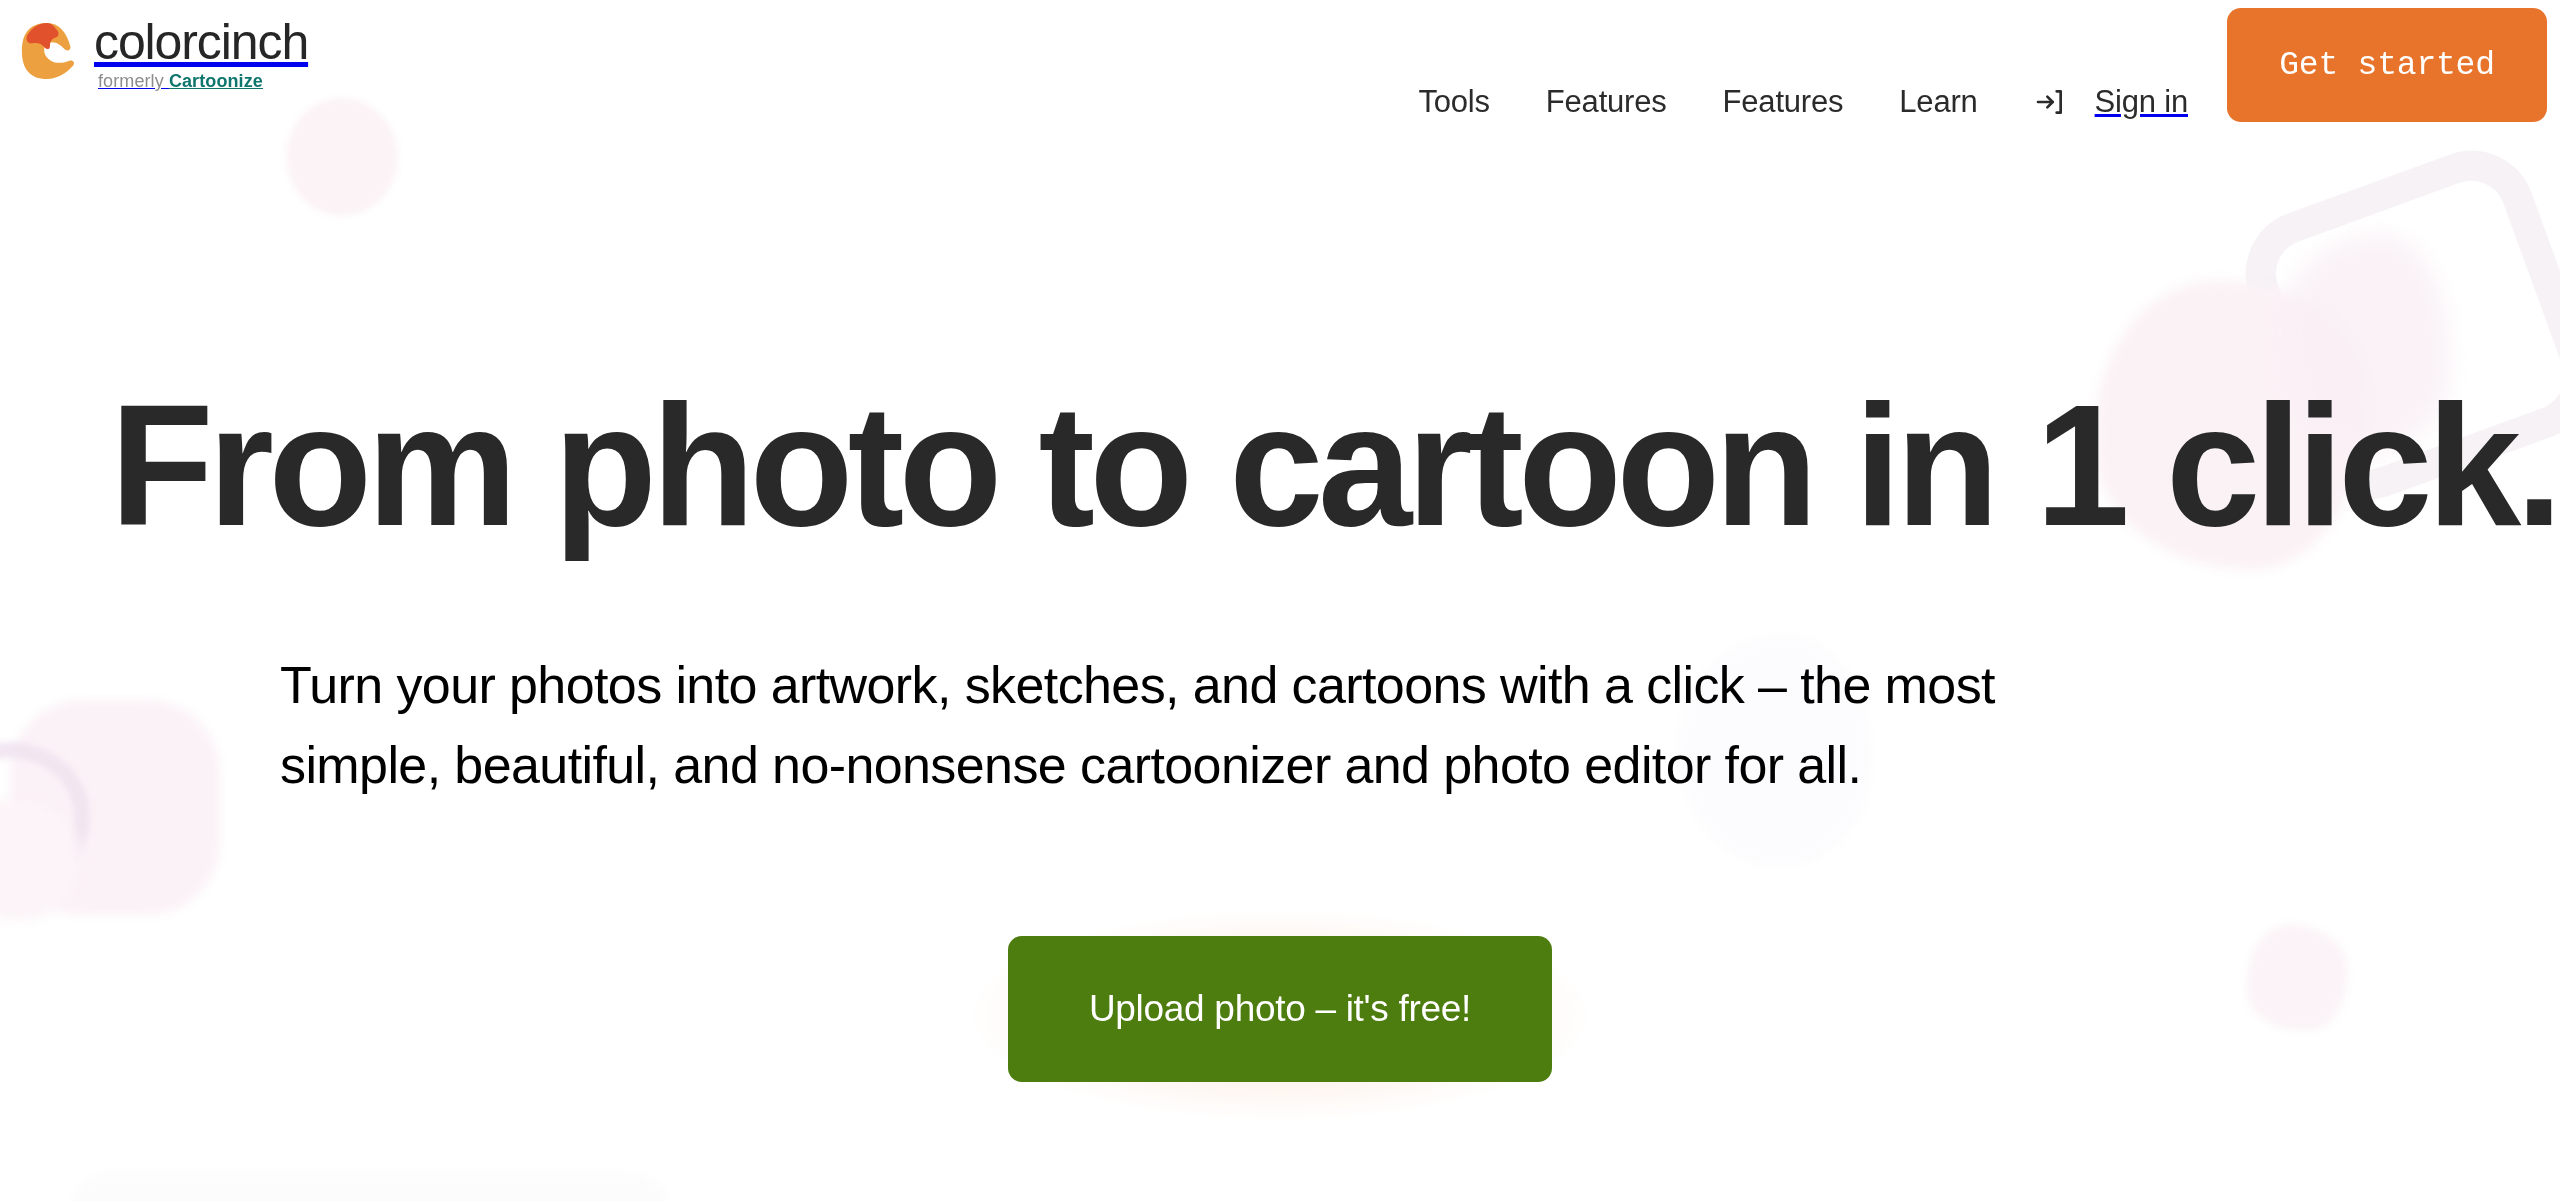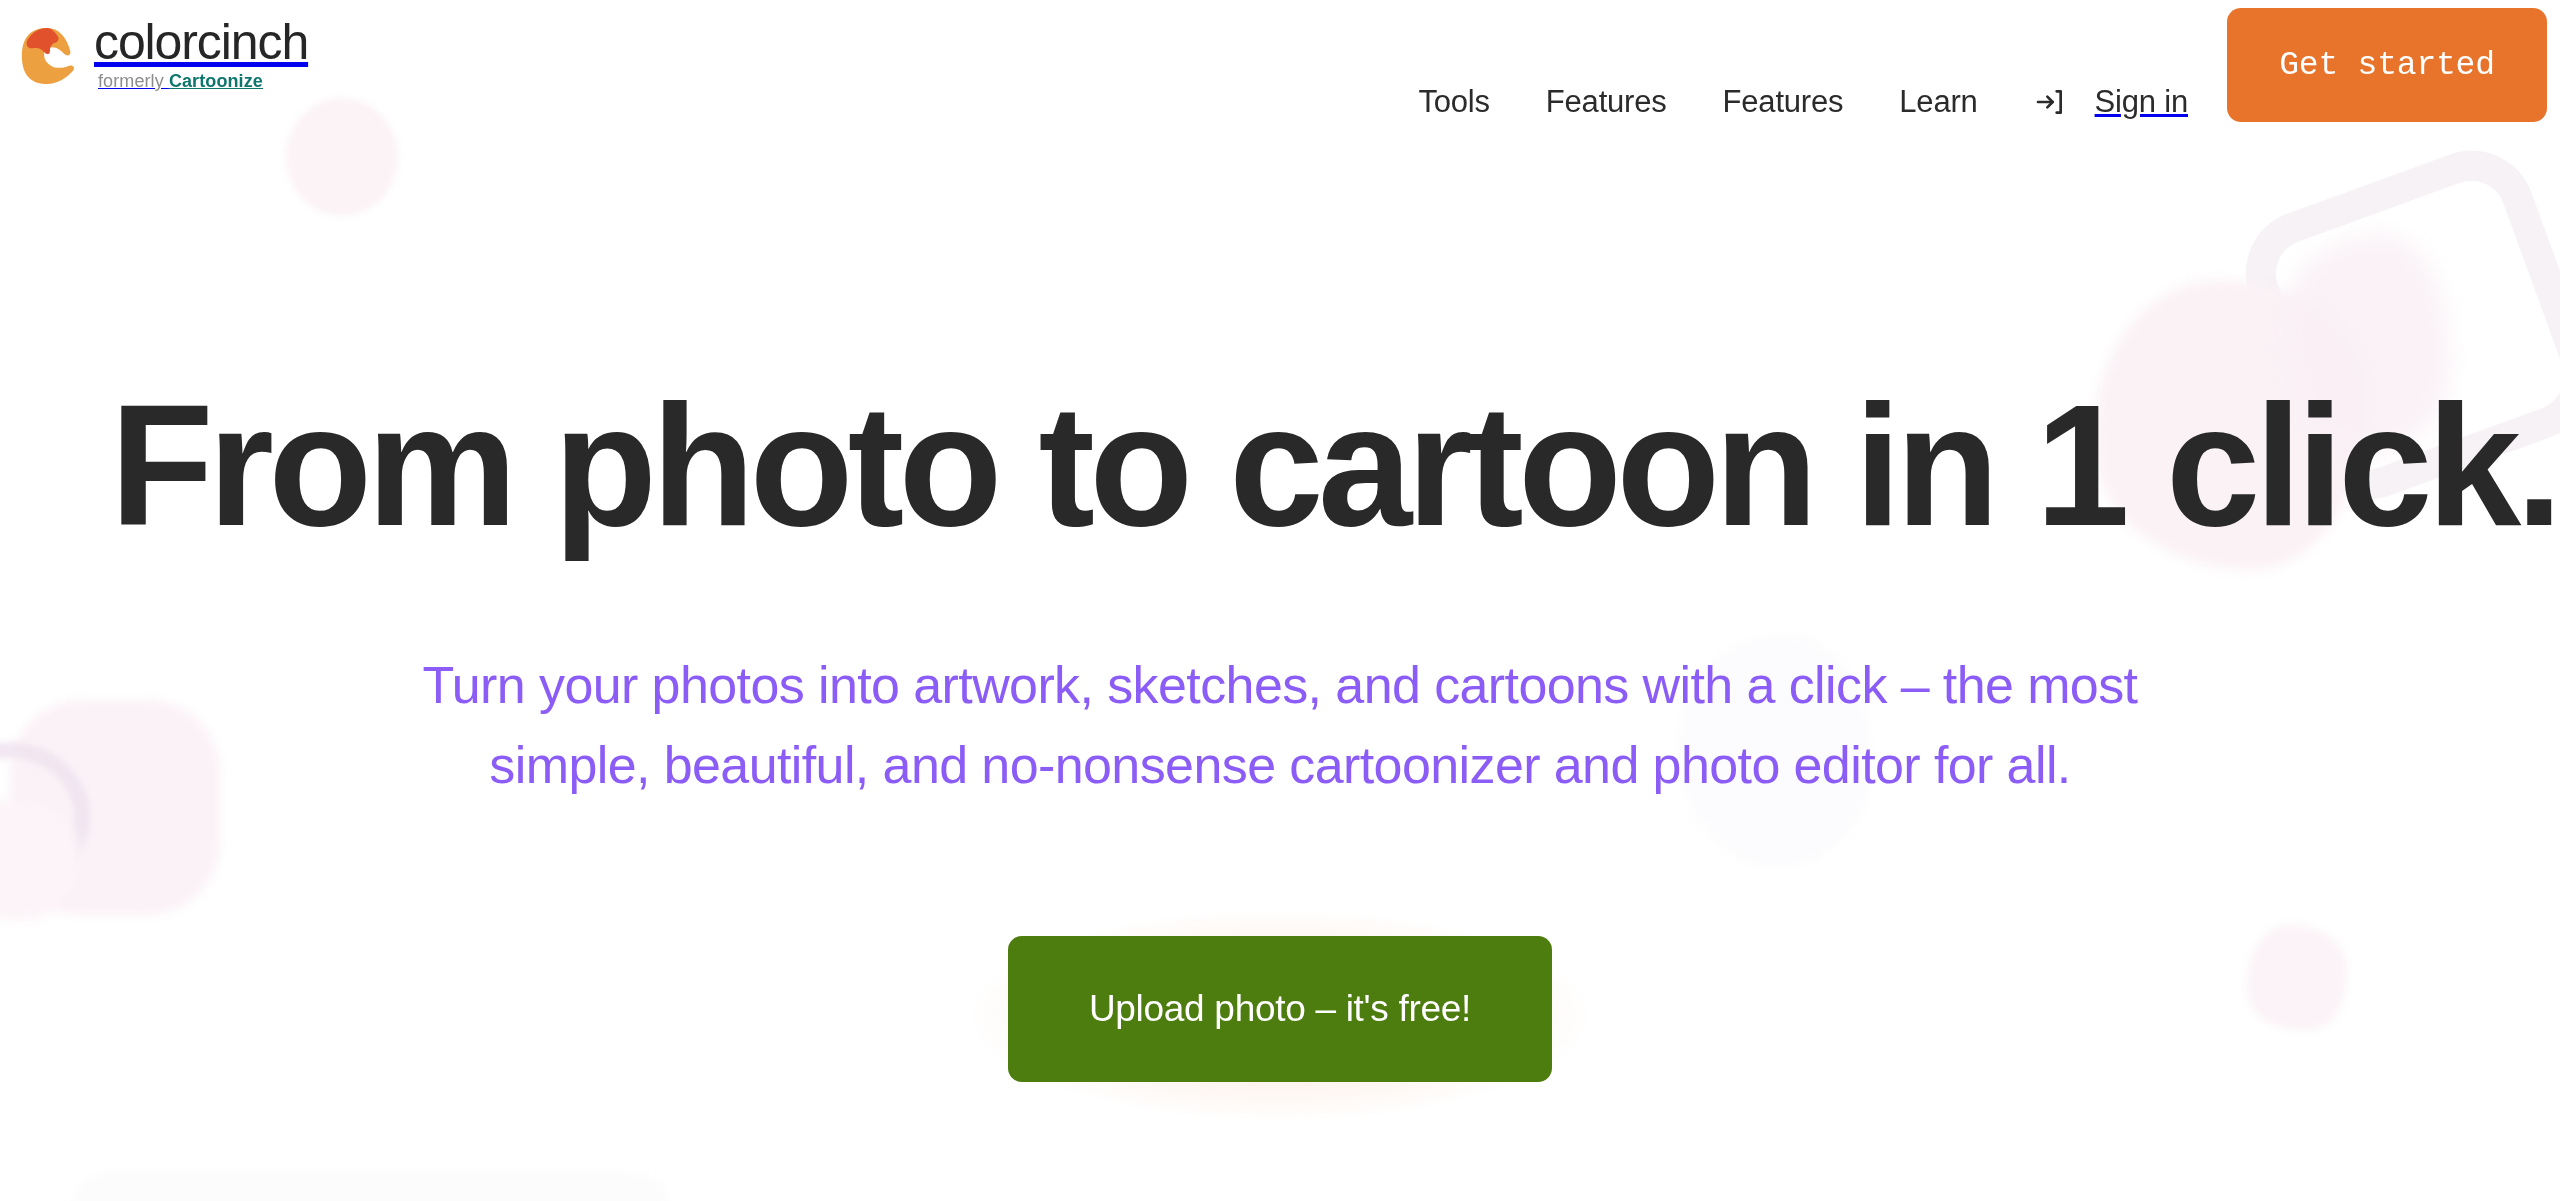--- a/index.html
+++ b/index.html
@@ -114,21 +114,21 @@
     position:absolute;
     left:0; top:0;
     width:2560px; height:130px;
     z-index:10;
   }
 
   .logo-wrap {
     position:absolute;
     left:18px; top:16px;
     display:flex;
-    align-items:center;
+    align-items:flex-start;
     gap:14px;
   }
 
   .logo-mark {
     width:62px; height:62px;
     flex:none;
     margin-top:4px;
   }
 
   .logo-text-block { display:flex; flex-direction:column; }
@@ -215,24 +215,24 @@
     color:#292929;
     white-space:nowrap;
     transform:scaleX(.985);
     transform-origin:left center;
   }
 
   #subhead {
     position:absolute;
     left:280px; top:645px;
     width:2000px;
-    text-align:center;
+    text-align:left;
     font-size:52px;
     line-height:80px;
-    color:#8b5cf6;
+    color:#000000;
     letter-spacing:-.6px;
   }
 
   #cta-wrap {
     position:absolute;
     left:1008px; top:936px;
     width:544px; height:146px;
   }
 
   #cta-glow {

